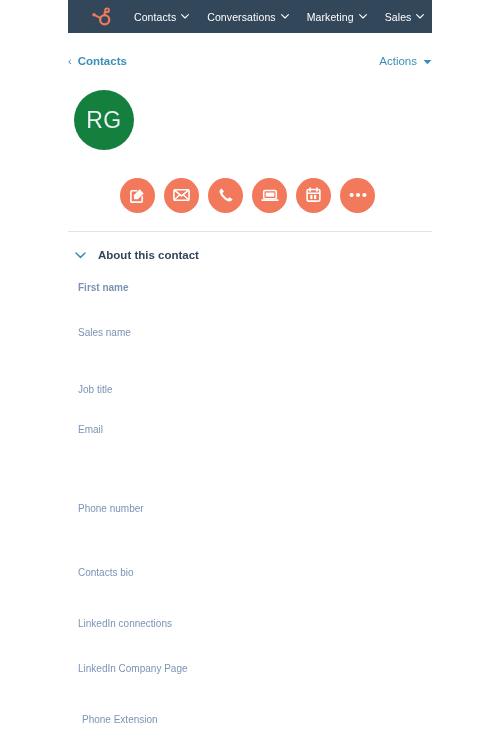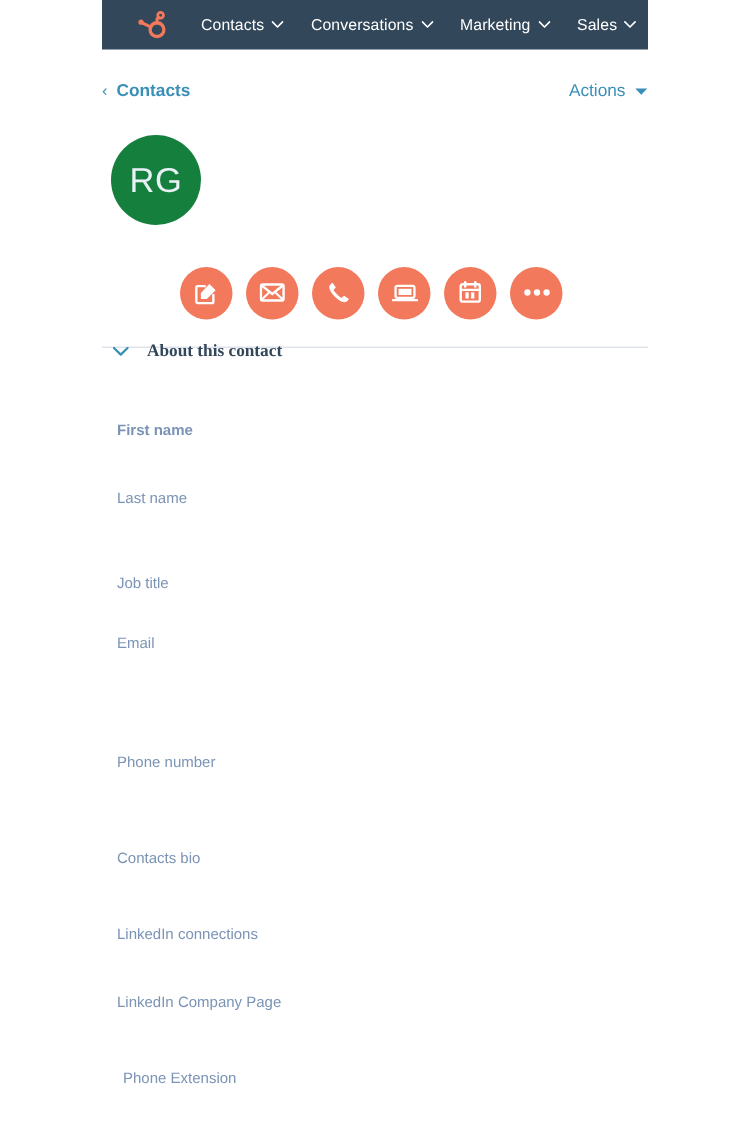--- a/index.html
+++ b/index.html
@@ -145,25 +145,24 @@
     top: 231px;
     width: 364px;
     height: 1px;
     background: #dfe3eb;
   }
 
   
   .section-head {
     position: absolute;
     left: 72px;
-    top: 228px;
+    top: 249px;
     display: flex;
     align-items: center;
     cursor: pointer;
-    font-family: Liberation Serif, serif;
   }
   .section-head .chev {
     width: 16px;
     display: flex;
     align-items: center;
     justify-content: center;
     margin-right: 10px;
   }
   .section-title {
     font-size: 11.5px;
@@ -348,21 +347,21 @@
 <div class="fields">
 
   <div class="field" style="position:absolute; top:0px; left:0;font-weight:bold;">
     <div class="field-label">First name</div>
     <div class="field-value-clip">
       <span class="field-value"></span>
     </div>
   </div>
 
   <div class="field" style="position:absolute; top:45px; left:0;">
-    <div class="field-label">Last name</div>
+    <div class="field-label">Sales name</div>
     <div class="field-value-clip">
       <span class="field-value"></span>
     </div>
   </div>
 
   <div class="field" style="position:absolute; top:102px; left:0;">
     <div class="field-label">Job title</div>
     <div class="field-value-clip">
       <span class="field-value"></span>
     </div>

